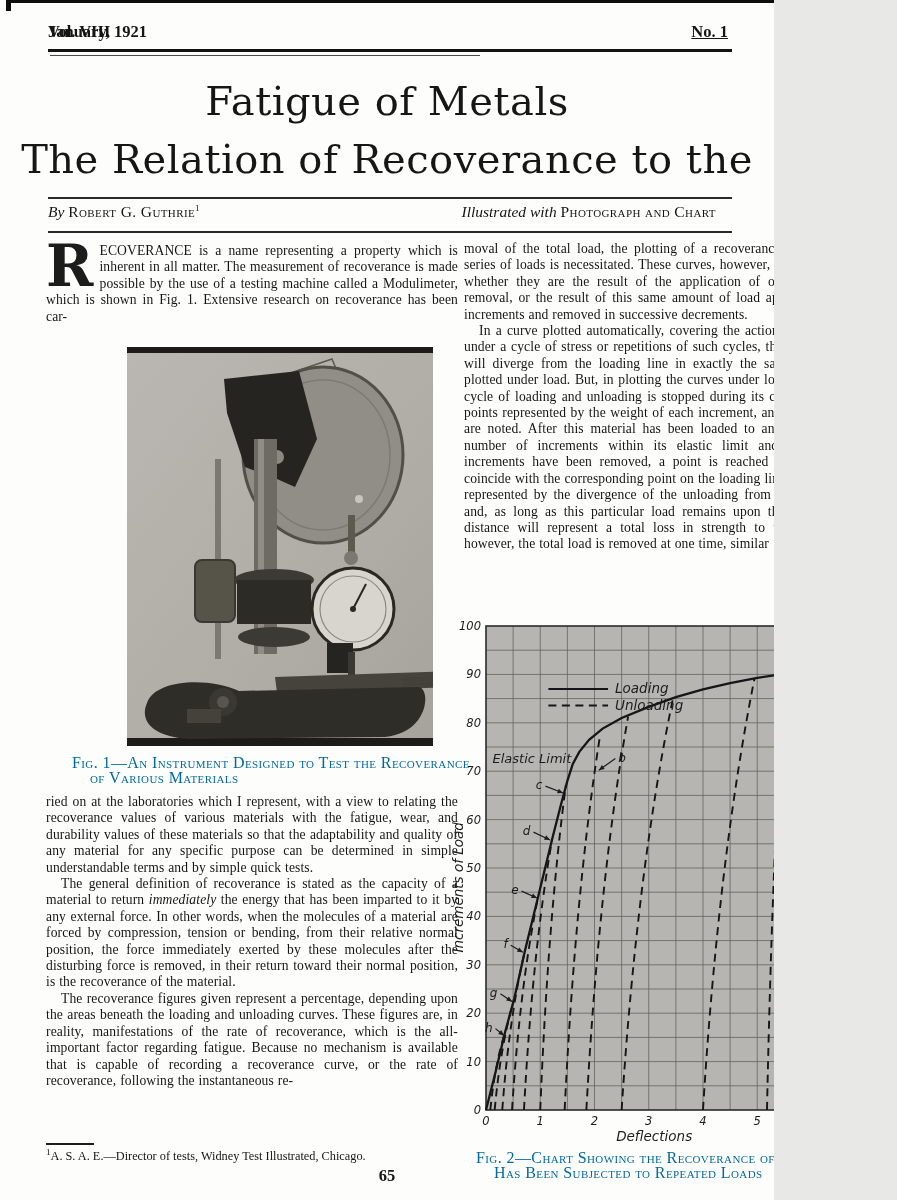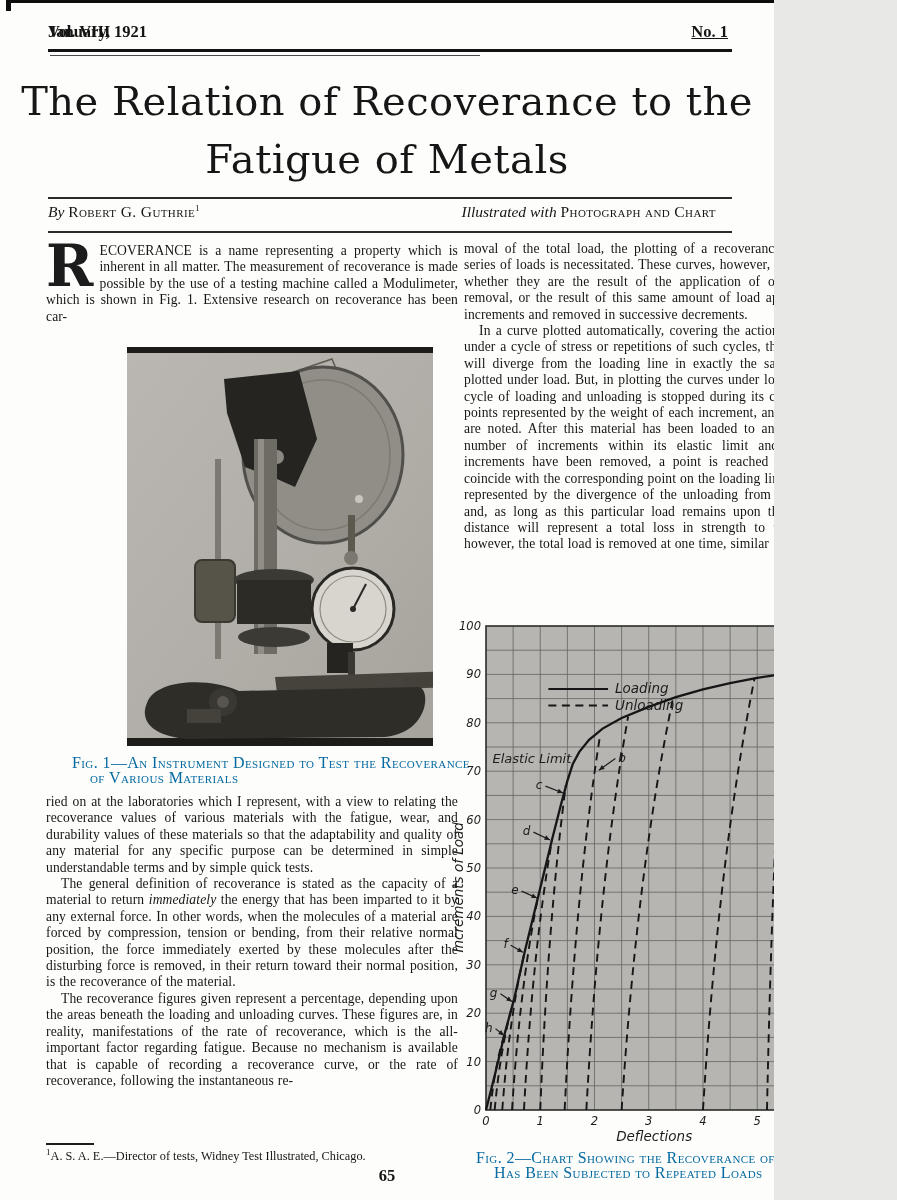--- a/index.html
+++ b/index.html
@@ -69,22 +69,22 @@
 
   <div class="masthead">
     <span class="vol">Vol. VIII</span>
     <span class="date">January, 1921</span>
     <span class="issue">No. 1</span>
   </div>
   <div class="rule-heavy"></div>
   <div class="rule-echo"></div>
 
   <div class="title">
+    <div>Fatigue of Metals</div>
     <div>The Relation of Recoverance to the</div>
-    <div>Fatigue of Metals</div>
   </div>
 
   <div class="rule-thin-a"></div>
   <div class="byline">
     <span class="left"><span class="it">By </span><span class="sc">Robert G. Guthrie</span><sup>1</sup></span>
     <span class="right"><span class="it">Illustrated with </span><span class="sc">Photograph and Chart</span></span>
   </div>
   <div class="rule-thin-b"></div>
 
   <div class="col col-left">

